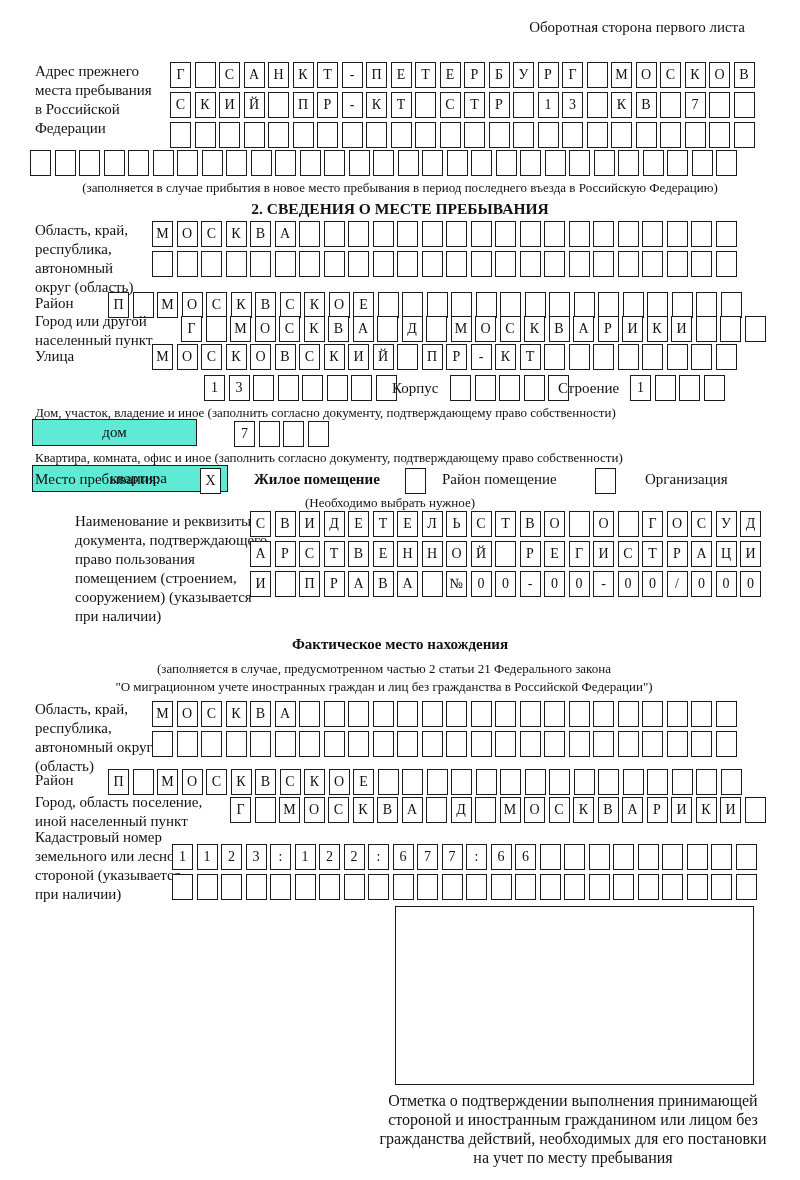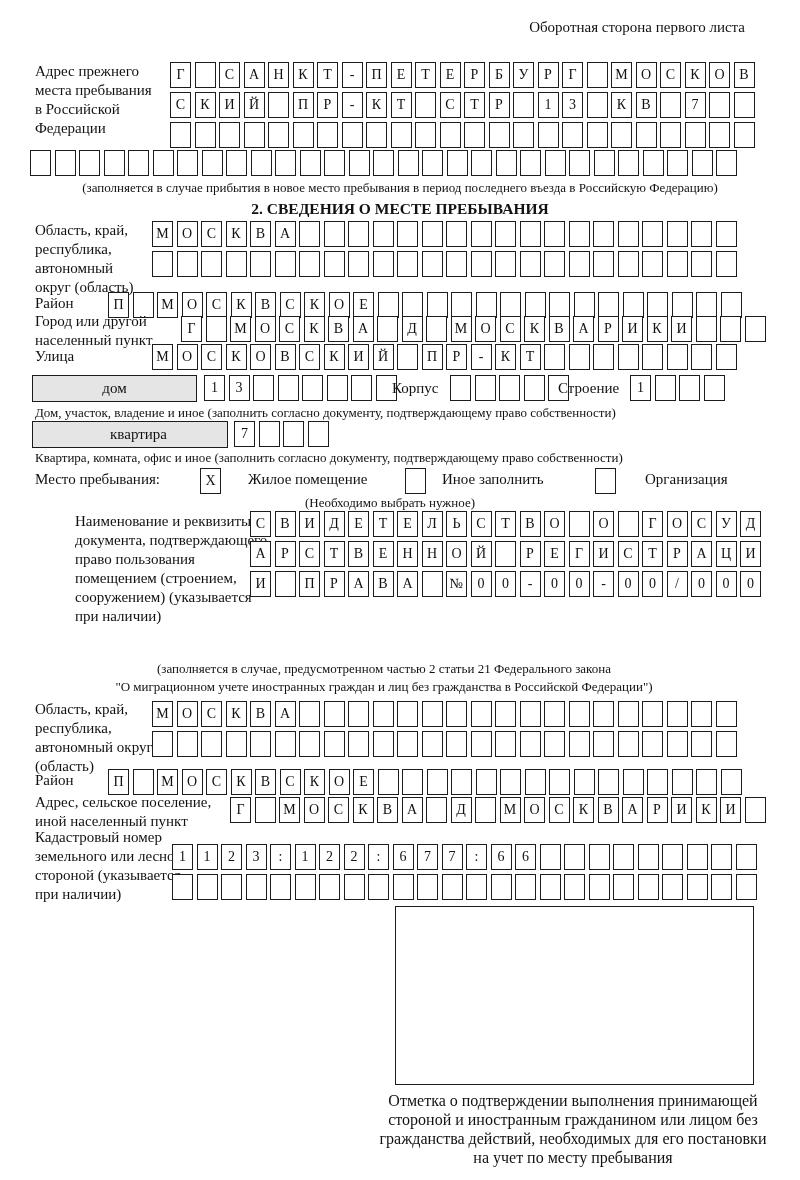--- a/index.html
+++ b/index.html
@@ -14,21 +14,21 @@
   .title{font-size:15.5px;font-weight:bold;text-align:center;width:800px;}
   .row{position:absolute;display:flex;gap:3.5px;}
   .cell{
     box-sizing:border-box;width:21px;height:26px;border:1.5px solid #1c1c1c;
     display:flex;align-items:center;justify-content:center;
     font-size:14px;font-family:"Liberation Serif","DejaVu Serif",serif;
     flex:0 0 auto;background:#fff;
   }
   .widebox{
     position:absolute;box-sizing:border-box;height:27px;border:1.5px solid #1c1c1c;
-    display:flex;align-items:center;justify-content:center;font-size:15px;background:#e5e5e5;
+    display:flex;align-items:center;justify-content:center;font-size:15px;background:#5eead4;margin-top:44px;
   }
   .stamp{position:absolute;border:1.5px solid #1c1c1c;background:#fff;}
   .ctr{text-align:center;}
 </style>
 </head>
 <body>
 
 <div id="page">
 
   <div class="abs label" style="top:62px;left:35px;width:140px;">Адрес прежнего
@@ -326,23 +326,23 @@
   <div class="row" style="top:421px;left:234px;">
       <div class="cell">7</div>
       <div class="cell"></div>
       <div class="cell"></div>
       <div class="cell"></div>
     </div>
   <div class="abs caption" style="top:449px;left:35px;width:740px;">Квартира, комната, офис и иное (заполнить согласно документу, подтверждающему право собственности)</div>
 
   <div class="abs label" style="top:470px;left:35px;">Место пребывания:</div>
   <div class="cell abs" style="top:468px;left:200px;">X</div>
-  <div class="abs label" style="top:470px;left:248px;">Жилое помещение</div>
+  <div class="abs label" style="top:470px;left:254px;font-weight:bold;">Жилое помещение</div>
   <div class="cell abs" style="top:468px;left:405px;"></div>
-  <div class="abs label" style="top:470px;left:442px;">Иное заполнить</div>
+  <div class="abs label" style="top:470px;left:442px;">Район помещение</div>
   <div class="cell abs" style="top:468px;left:595px;"></div>
   <div class="abs label" style="top:470px;left:645px;">Организация</div>
   <div class="abs caption ctr" style="top:494px;left:200px;width:380px;">(Необходимо выбрать нужное)</div>
 
   <div class="abs label" style="top:512px;left:35px;width:210px;margin-left:40px;">Наименование и реквизиты
 документа, подтверждающего
 право пользования
 помещением (строением,
 сооружением) (указывается
 при наличии)</div>
@@ -409,20 +409,21 @@
       <div class="cell">0</div>
       <div class="cell">-</div>
       <div class="cell">0</div>
       <div class="cell">0</div>
       <div class="cell">/</div>
       <div class="cell">0</div>
       <div class="cell">0</div>
       <div class="cell">0</div>
     </div>
 
+  <div class="abs title" style="top:636px;left:0;font-size:15px;">Фактическое место нахождения</div>
   <div class="abs caption ctr" style="top:660px;left:0;width:768px;">(заполняется в случае, предусмотренном частью 2 статьи 21 Федерального закона
 "О миграционном учете иностранных граждан и лиц без гражданства в Российской Федерации")</div>
 
   <div class="abs label" style="top:700px;left:35px;width:145px;">Область, край,
 республика,
 автономный округ
 (область)</div>
   <div class="row" style="top:701px;left:152px;">
       <div class="cell">М</div>
       <div class="cell">О</div>
@@ -499,21 +500,21 @@
       <div class="cell"></div>
       <div class="cell"></div>
       <div class="cell"></div>
       <div class="cell"></div>
       <div class="cell"></div>
       <div class="cell"></div>
       <div class="cell"></div>
       <div class="cell"></div>
     </div>
 
-  <div class="abs label" style="top:793px;left:35px;width:190px;">Адрес, сельское поселение,
+  <div class="abs label" style="top:793px;left:35px;width:190px;">Город, область поселение,
 иной населенный пункт</div>
   <div class="row" style="top:797px;left:230px;">
       <div class="cell">Г</div>
       <div class="cell"></div>
       <div class="cell">М</div>
       <div class="cell">О</div>
       <div class="cell">С</div>
       <div class="cell">К</div>
       <div class="cell">В</div>
       <div class="cell">А</div>

